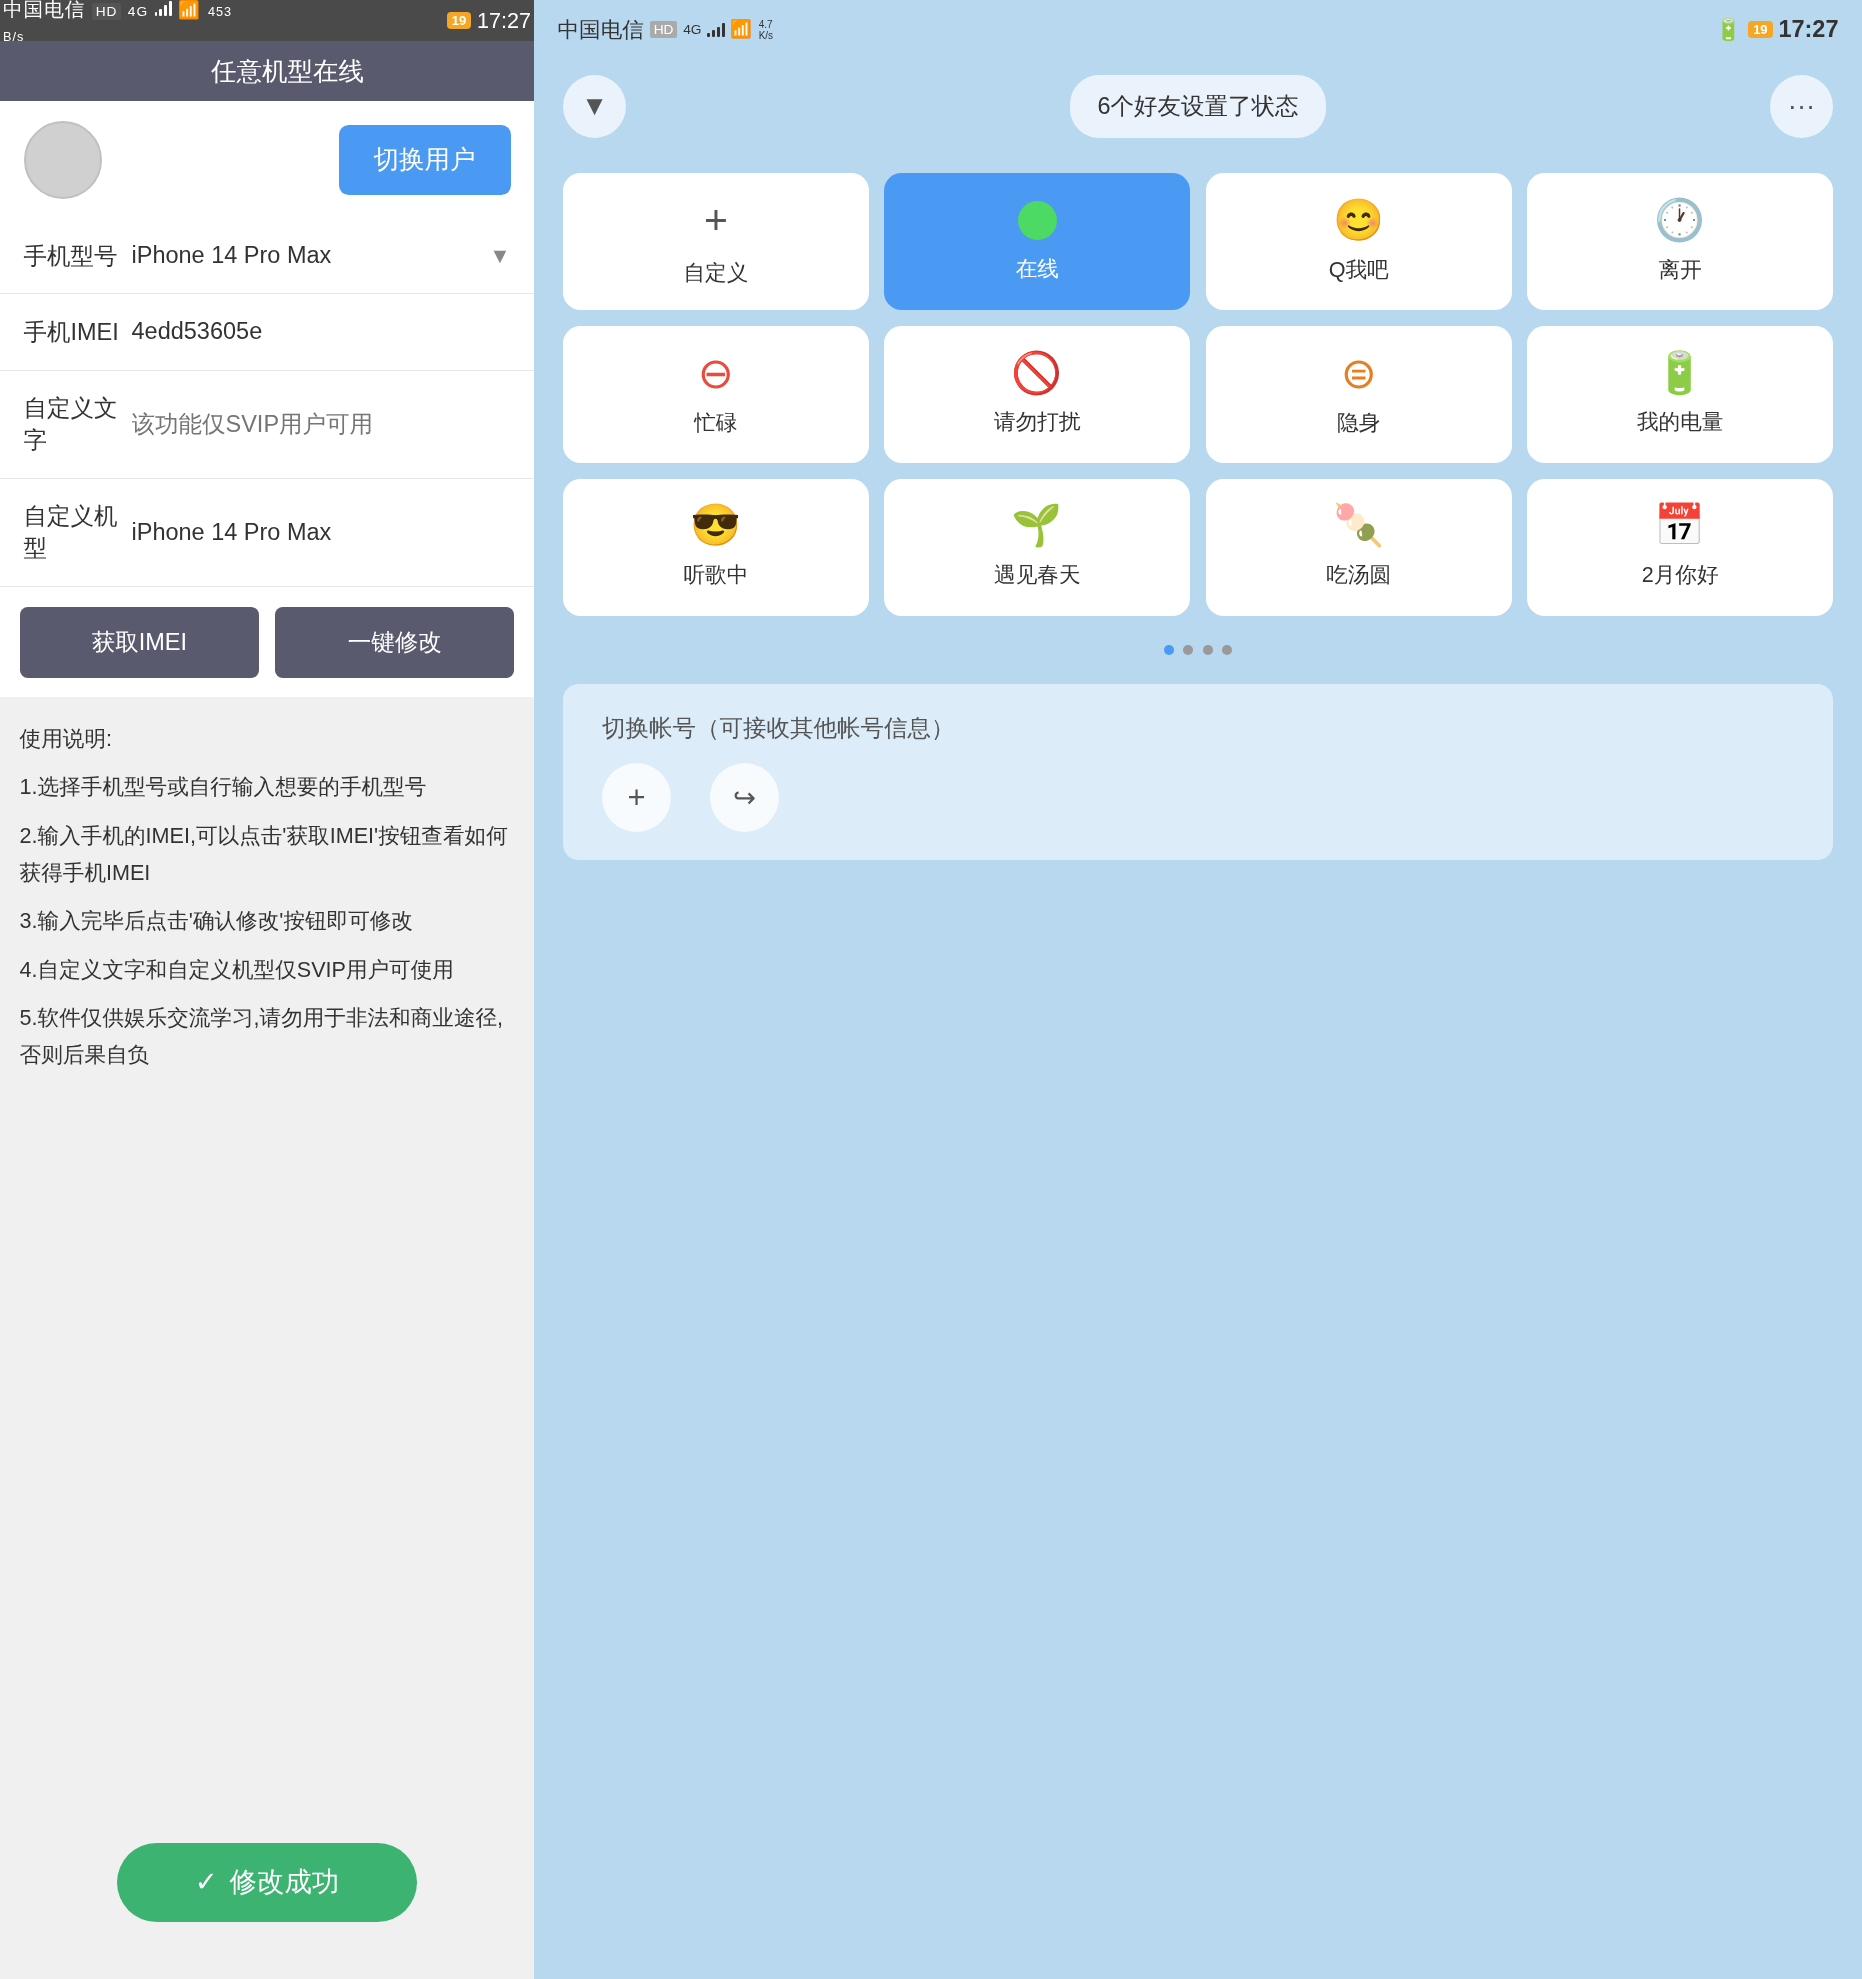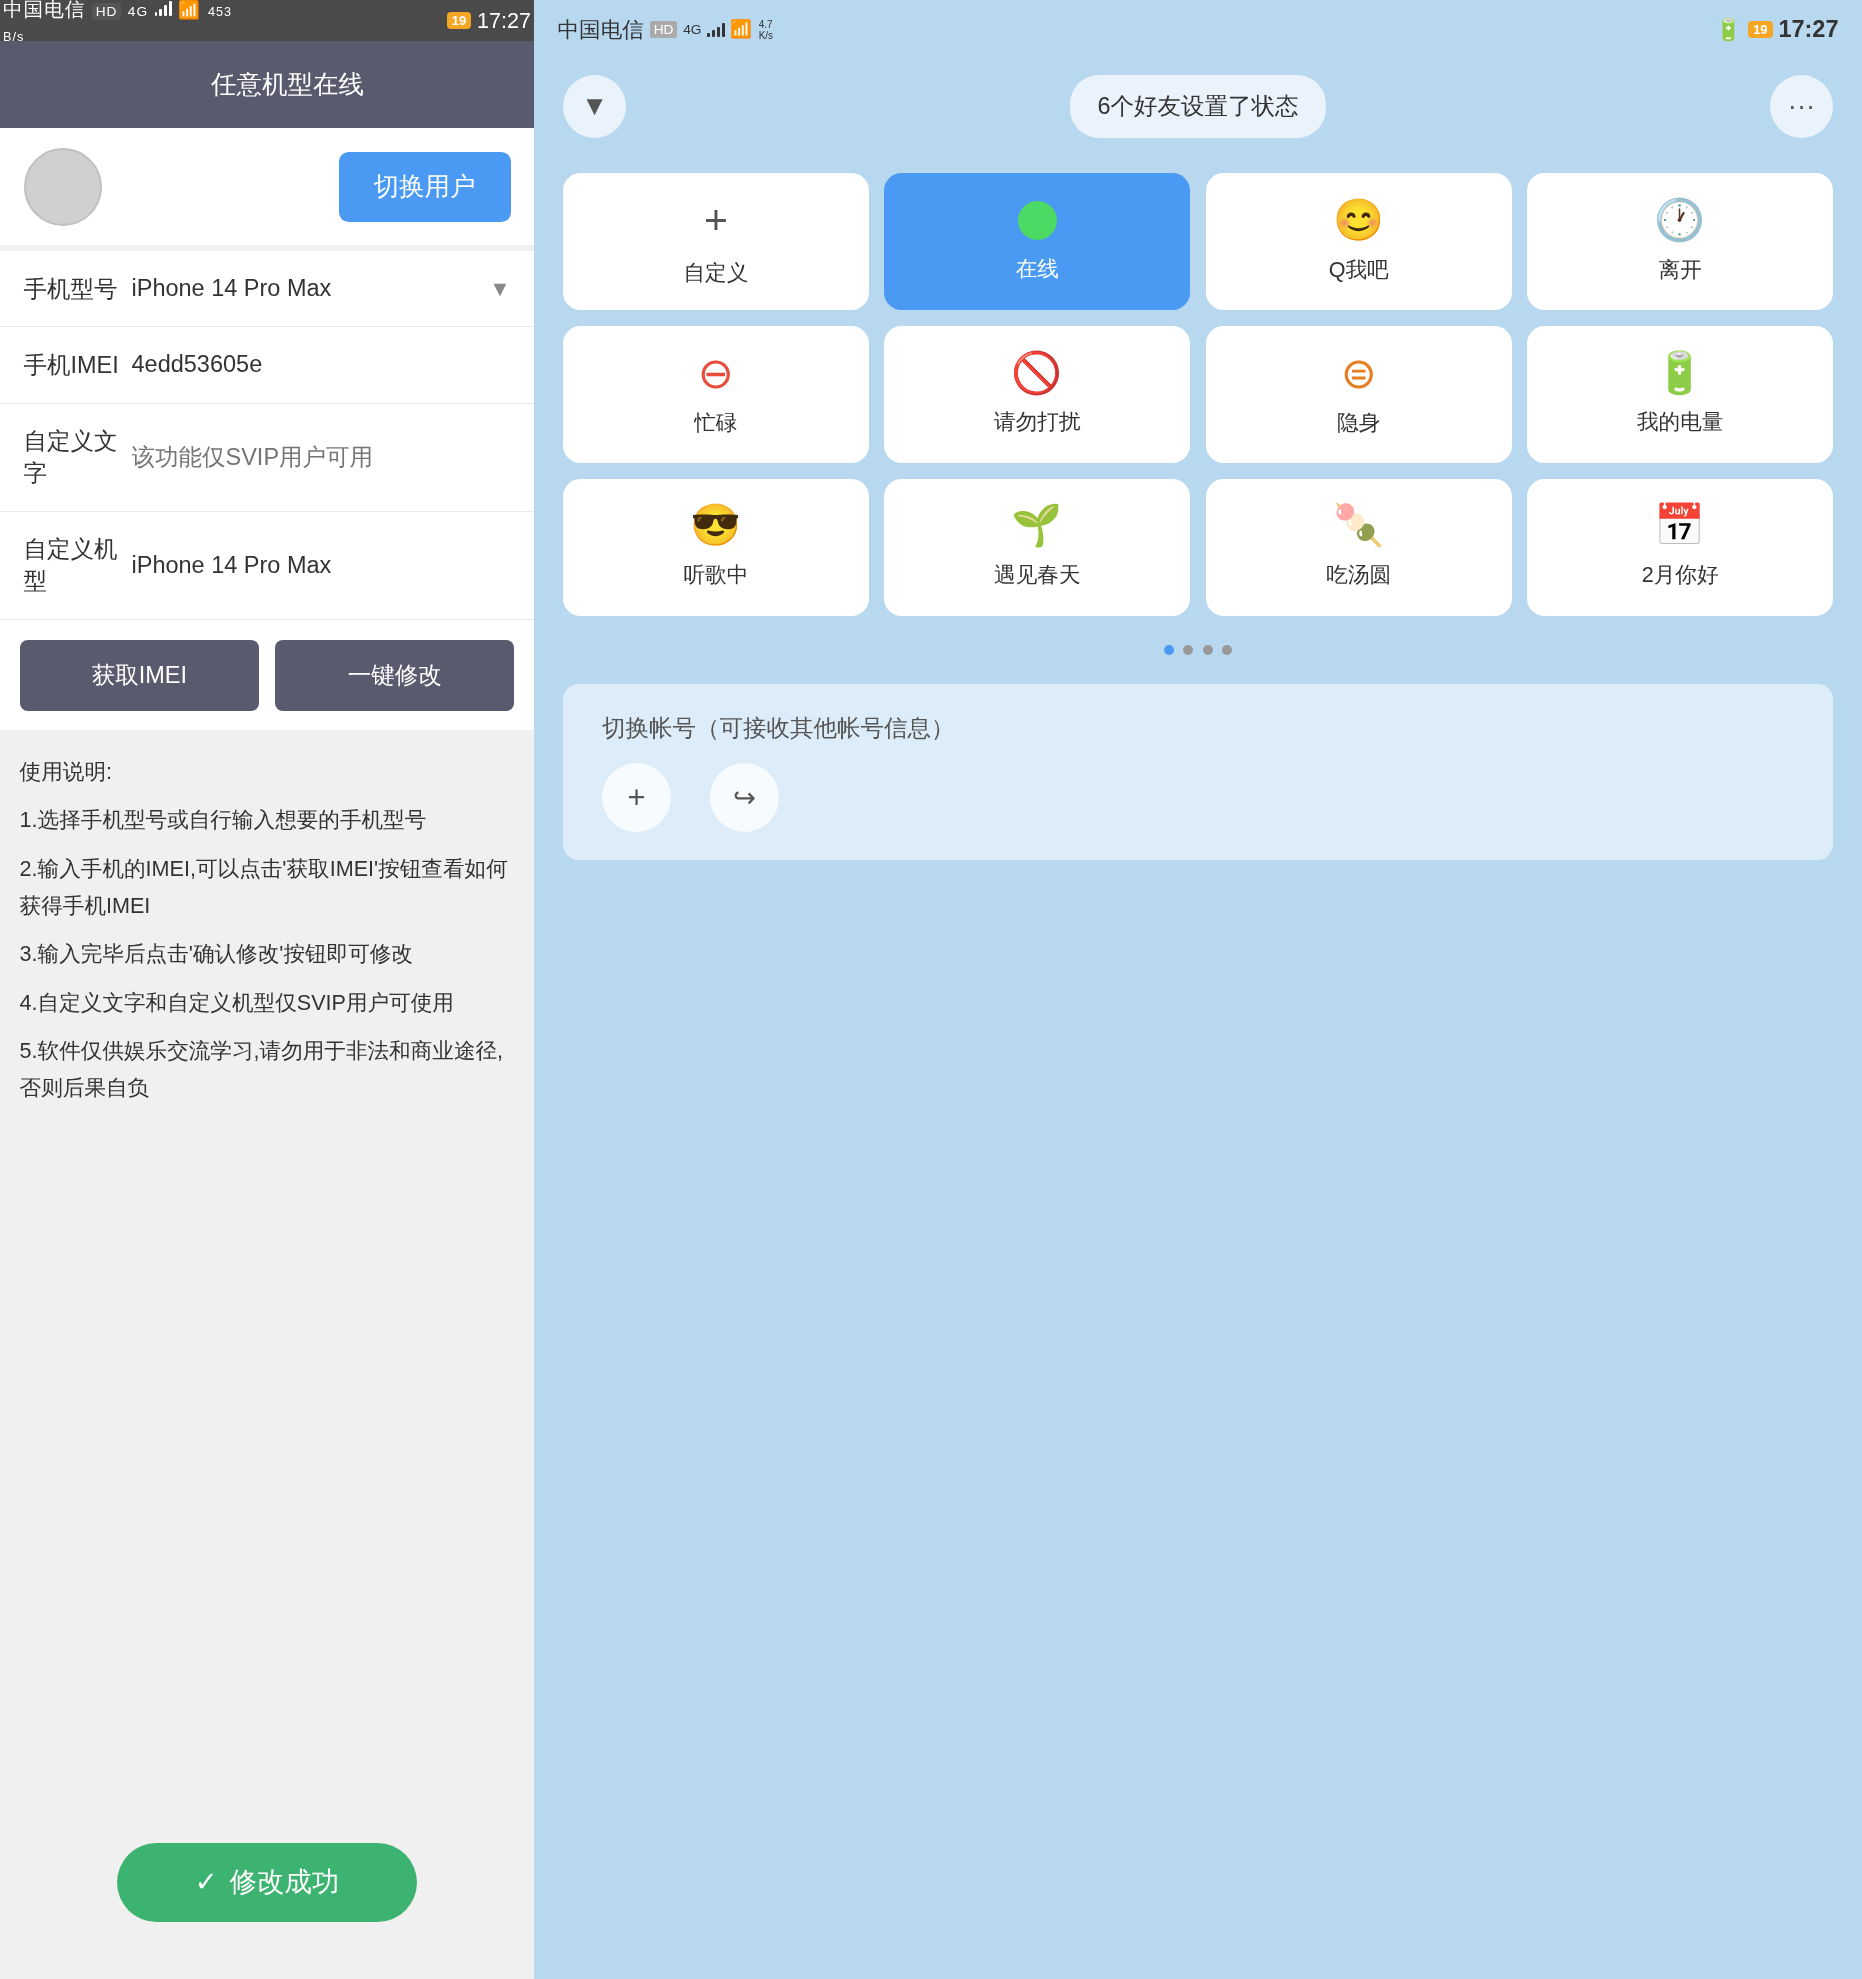--- a/index.html
+++ b/index.html
@@ -31,21 +31,21 @@
       font-size: 21.6px;
     }
 
     .status-bar-left .carrier {
       font-size: 19.6px;
       letter-spacing: 1px;
     }
 
     .app-title-bar {
       background: #5a5a6e;
-      height: 87px;
+      height: 60px;
       display: flex;
       align-items: center;
       justify-content: center;
       color: white;
       font-size: 25.5px;
       font-weight: 500;
       padding-left: 41px;
     }
 
     .user-section {
@@ -71,21 +71,21 @@
       border: none;
       border-radius: 9.8px;
       padding: 17.6px 35px;
       font-size: 25.5px;
       cursor: pointer;
       font-family: inherit;
     }
 
     .form-section {
       background: white;
-      margin-top: 6px;
+      margin-top: 0;
     }
 
     .form-row {
       display: flex;
       align-items: center;
       border-bottom: 1px solid #e8e8e8;
       padding: 21.6px 23.5px;
       min-height: 71px;
     }
 

